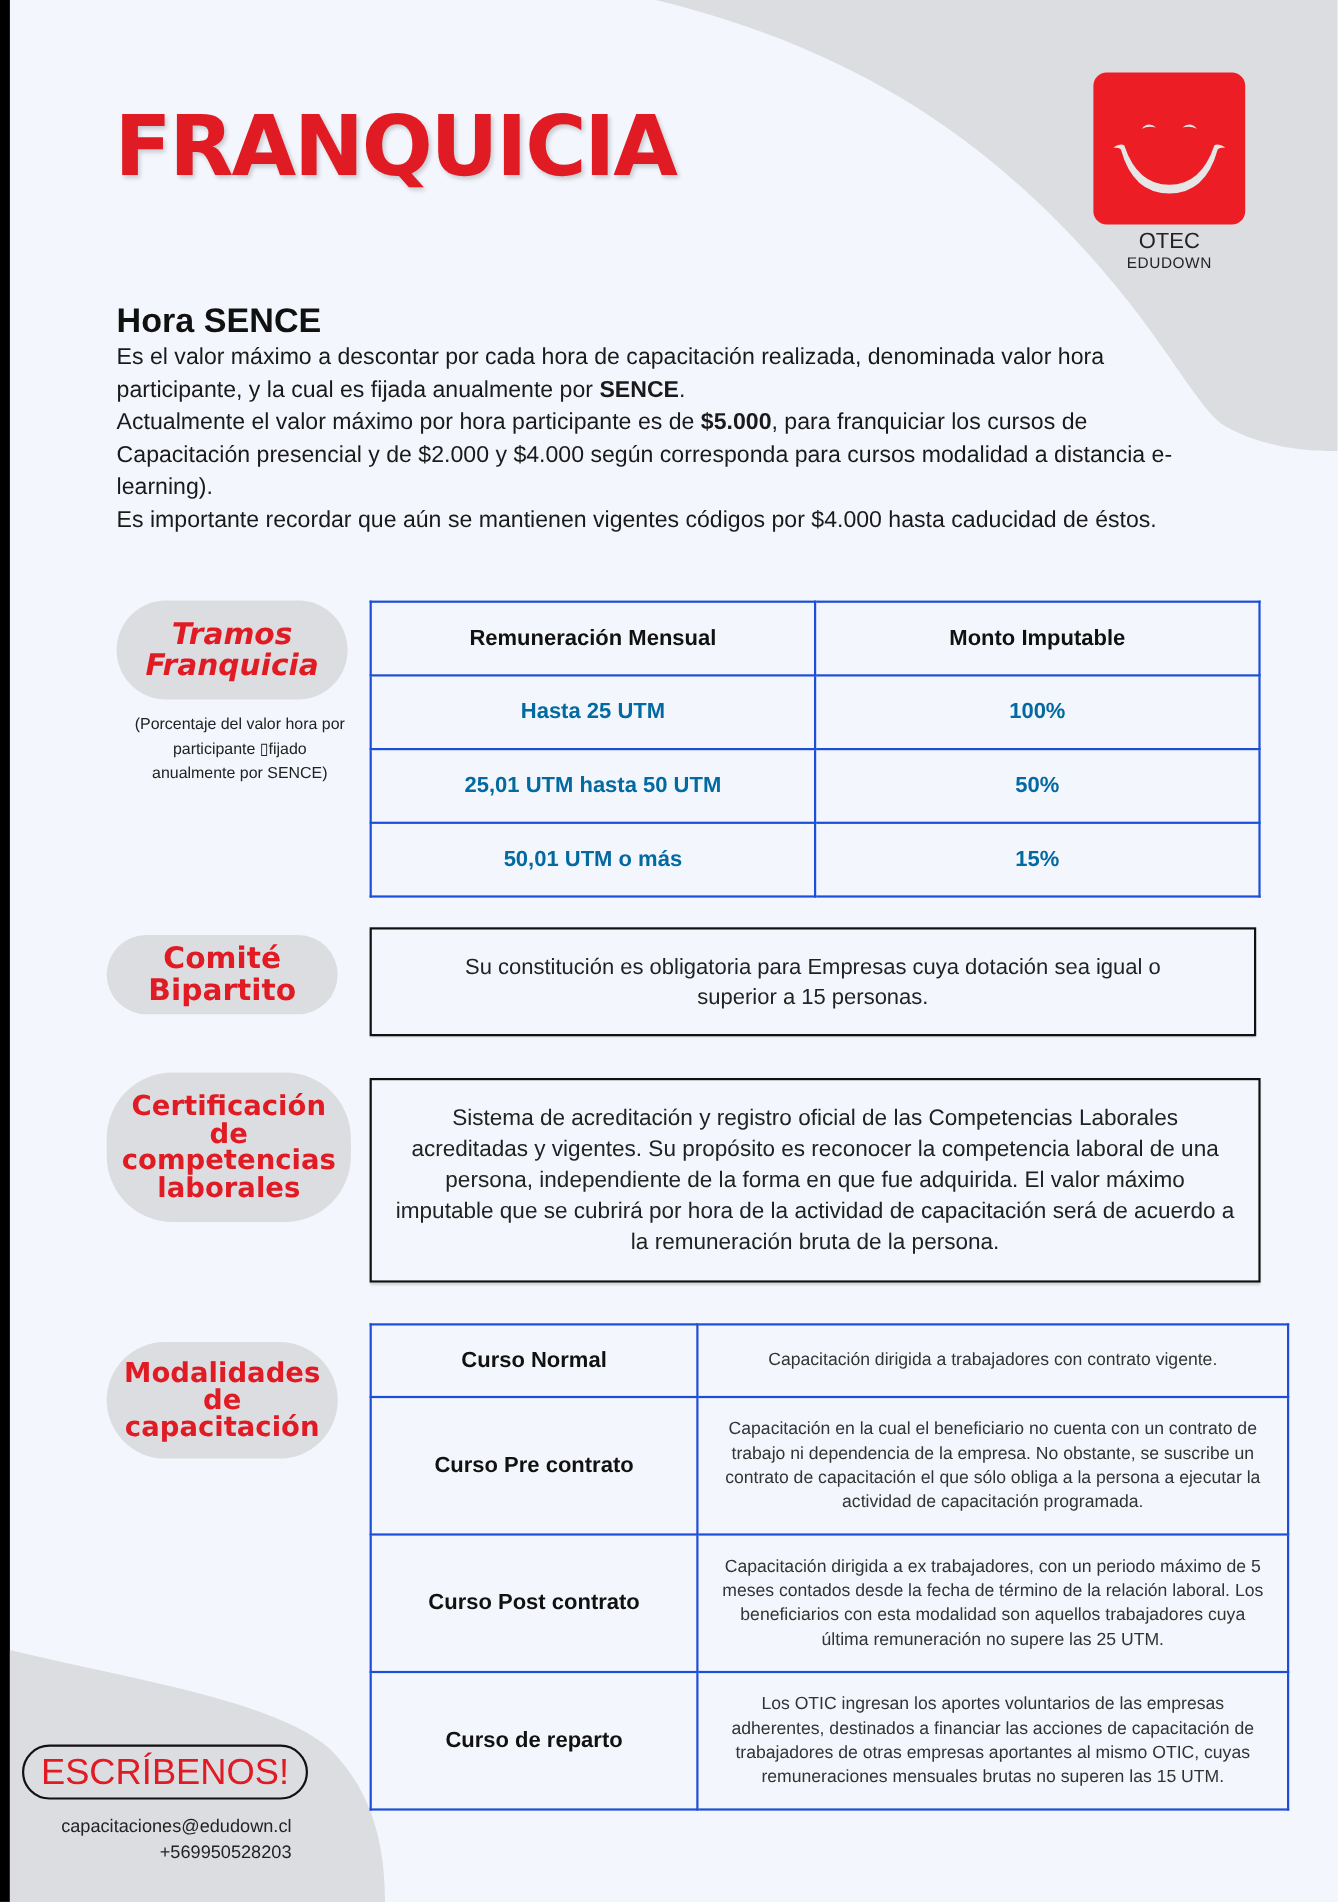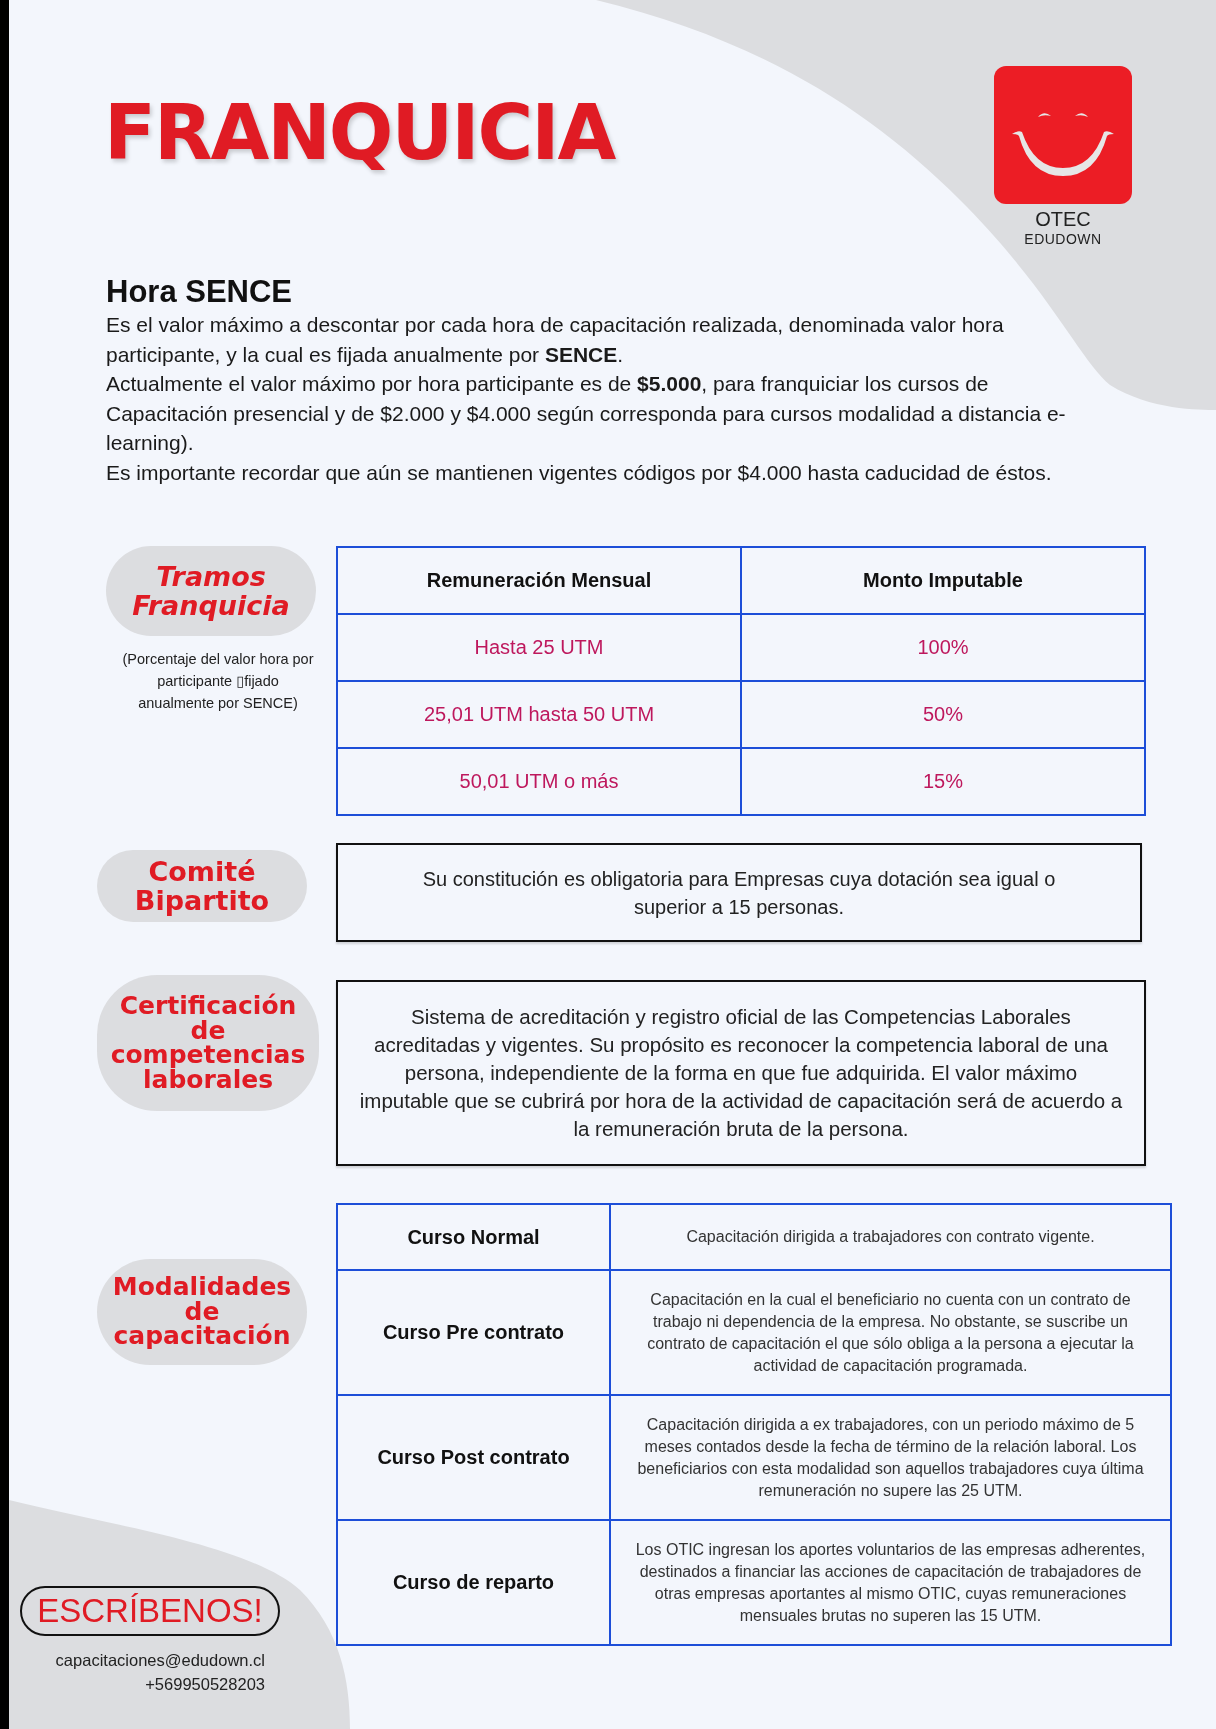--- a/index.html
+++ b/index.html
@@ -35,21 +35,21 @@
     display: flex; align-items: center; justify-content: center; text-align: center;
     color: #e01b24; font-family: "DejaVu Sans", sans-serif; font-weight: bold;
   }
   .note { position: absolute; left: 118px; top: 648px; width: 200px; text-align: center;
           font-size: 14.5px; line-height: 22px; color: #222; }
 
   table.grid { position: absolute; border-collapse: collapse; }
   table.grid td { border: 2px solid #1d4ed8; text-align: center; vertical-align: middle; }
 
   .tramos { left: 336px; top: 546px; width: 810px; }
-  .tramos td { height: 63px; font-size: 20px; color: #be185d; width: 50%; }
+  .tramos td { height: 63px; font-size: 20px; color: #0369a1; width: 50%; font-weight: bold; }
   .tramos .head td { font-weight: bold; color: #111; }
 
   .box { position: absolute; border: 2px solid #111; display: flex; align-items: center;
          justify-content: center; text-align: center; color: #222; box-shadow: 0 2px 2px rgba(0,0,0,0.15); }
 
   .modal { left: 336px; top: 1203px; width: 836px; }
   .modal td.name { width: 195px; font-weight: bold; font-size: 20px; line-height: 29px; color: #111; }
   .modal td.desc { font-size: 16px; line-height: 22px; padding: 0 18px; color: #333; }
 
   .cta { position: absolute; left: 20px; top: 1586px; width: 256px; height: 46px;
@@ -135,21 +135,21 @@
     <div>Certificación</div>
     <div>de</div>
     <div>competencias</div>
     <div>laborales</div>
   </div>
 </div>
 <div class="box" style="left:336px; top:980px; width:810px; height:186px; font-size:20.5px; line-height:28px; padding:0 20px; box-sizing:border-box;">
   <span>Sistema de acreditación y registro oficial de las Competencias Laborales acreditadas y vigentes. Su propósito es reconocer la competencia laboral de una persona, independiente de la forma en que fue adquirida. El valor máximo imputable que se cubrirá por hora de la actividad de capacitación será de acuerdo a la remuneración bruta de la persona.</span>
 </div>
 
-<div class="pill" style="left:97px; top:1259px; width:210px; height:106px; font-size:25px; line-height:24.5px; border-radius:54px;">
+<div class="pill" style="left:97px; top:1220px; width:210px; height:106px; font-size:25px; line-height:24.5px; border-radius:54px;">
   <div>
     <div>Modalidades</div>
     <div>de</div>
     <div>capacitación</div>
   </div>
 </div>
 
 <table class="grid modal">
   <tbody>
       <tr style="height:66px;">
@@ -158,21 +158,21 @@
   </tr>
   <tr style="height:125px;">
     <td class="name" style="padding:0 30px;">Curso Pre contrato</td>
     <td class="desc">Capacitación en la cual el beneficiario no cuenta con un contrato de trabajo ni dependencia de la empresa. No obstante, se suscribe un contrato de capacitación el que sólo obliga a la persona a ejecutar la actividad de capacitación programada.</td>
   </tr>
   <tr style="height:125px;">
     <td class="name" style="padding:0 30px;">Curso Post contrato</td>
     <td class="desc">Capacitación dirigida a ex trabajadores, con un periodo máximo de 5 meses contados desde la fecha de término de la relación laboral. Los beneficiarios con esta modalidad son aquellos trabajadores cuya última remuneración no supere las 25 UTM.</td>
   </tr>
   <tr style="height:125px;">
-    <td class="name" style="padding:0 38px;">Curso de reparto</td>
+    <td class="name" style="padding:0 50px;">Curso de reparto</td>
     <td class="desc">Los OTIC ingresan los aportes voluntarios de las empresas adherentes, destinados a financiar las acciones de capacitación de trabajadores de otras empresas aportantes al mismo OTIC, cuyas remuneraciones mensuales brutas no superen las 15 UTM.</td>
   </tr>
 </tbody>
   </table>
 
 <div class="cta">ESCRÍBENOS!</div>
 <div class="contact">
   <div>capacitaciones@edudown.cl</div>
   <div>+569950528203</div>
 </div>

